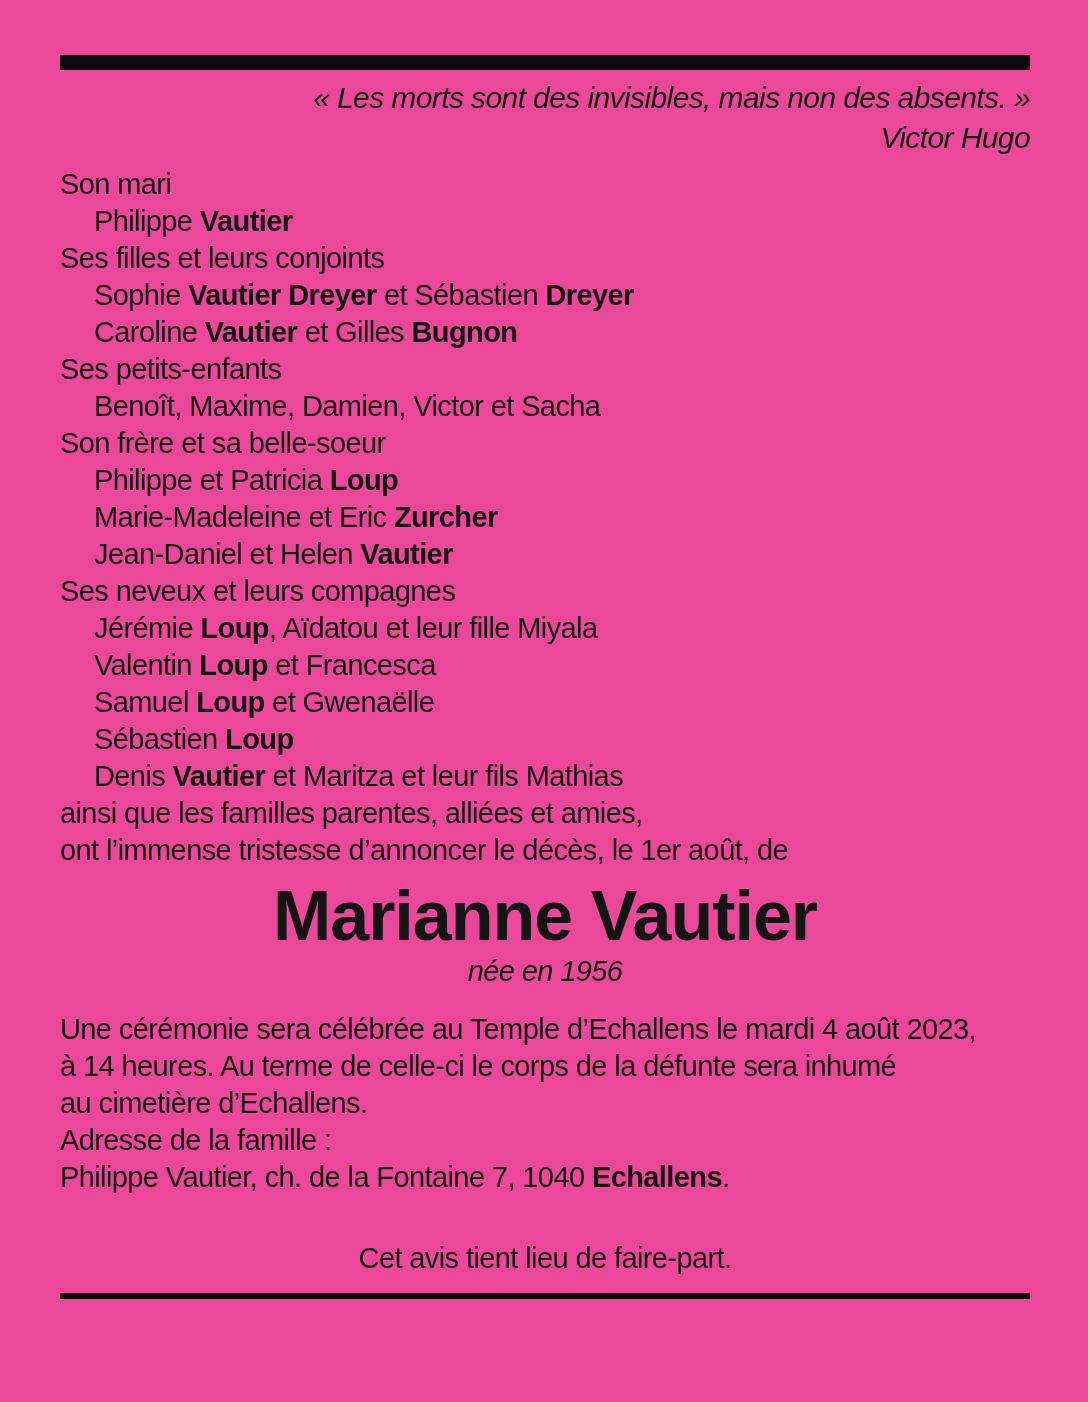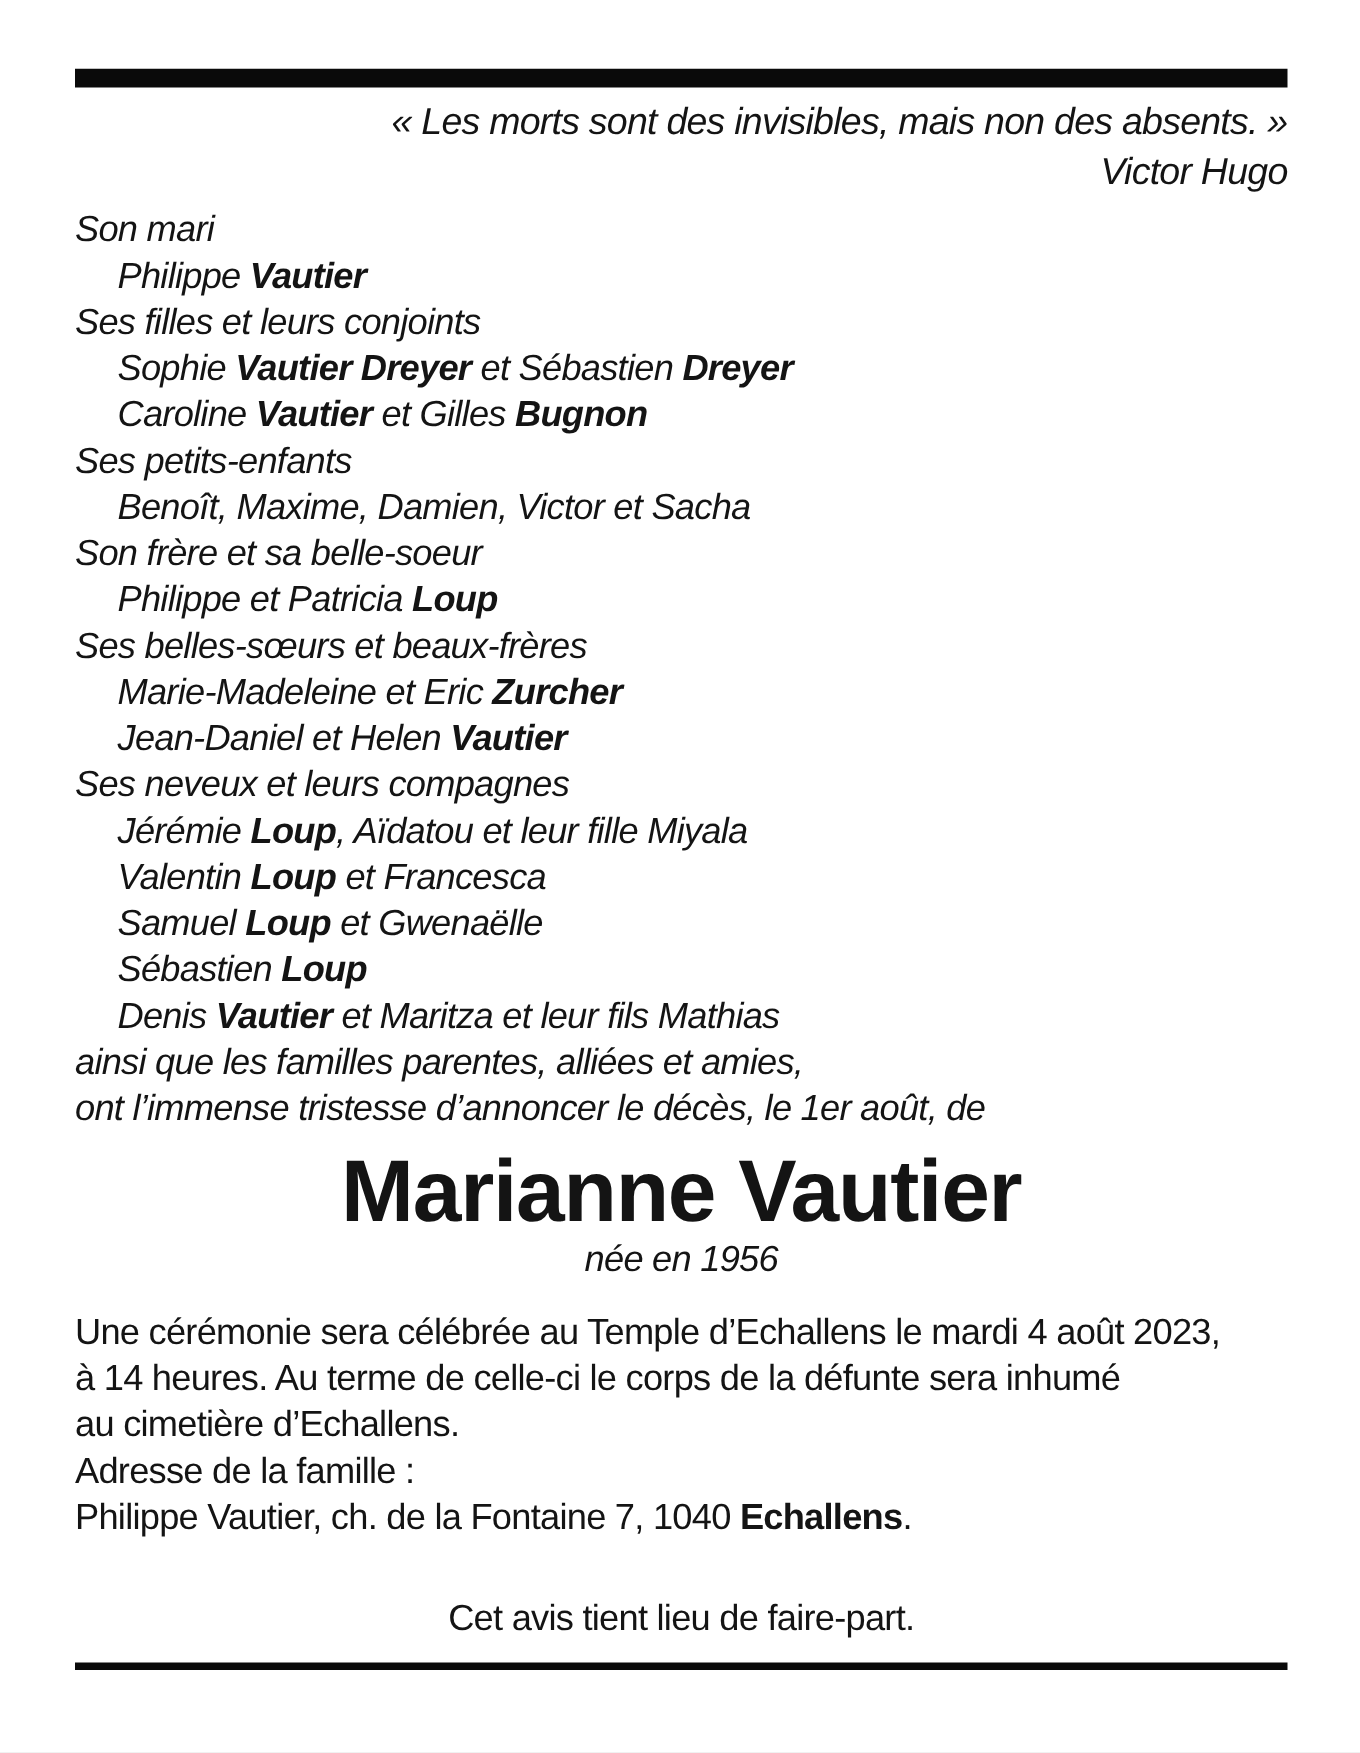--- a/index.html
+++ b/index.html
@@ -1,21 +1,21 @@
 <!DOCTYPE html>
 <html><head>
 <meta charset="utf-8">
 <style>
   html, body { margin: 0; padding: 0; background: #e8e8e8; }
   .page {
     position: relative;
     width: 1088px;
     height: 1402px;
     margin: 0 auto;
-    background: #ffffff;
+    background: #ec4899;
     box-sizing: border-box;
     padding: 55px 58px 0 60px;
     font-family: "Liberation Sans", sans-serif;
     color: #141414;
     overflow: hidden;
   }
   .rule-top {
     height: 15px;
     background: #0a0a0a;
   }
@@ -27,21 +27,20 @@
   .quote-block {
     margin-top: 8px;
     text-align: right;
     font-style: italic;
     font-size: 30px;
     line-height: 40px;
     letter-spacing: -0.6px;
   }
   .family-block {
     margin-top: 8px;
-    font-style: italic;
   }
   .family-block .tline,
   .details-block .tline {
     font-size: 29px;
     line-height: 37px;
     letter-spacing: -0.6px;
     white-space: nowrap;
   }
   .tline.indent { padding-left: 34px; }
   .tline .b { font-weight: bold; }
@@ -87,21 +86,20 @@
   <div class="family-block">
       <div class="tline"><span>Son mari</span></div>
       <div class="tline indent"><span>Philippe </span><span class="b">Vautier</span></div>
       <div class="tline"><span>Ses filles et leurs conjoints</span></div>
       <div class="tline indent"><span>Sophie </span><span class="b">Vautier Dreyer</span><span> et Sébastien </span><span class="b">Dreyer</span></div>
       <div class="tline indent"><span>Caroline </span><span class="b">Vautier</span><span> et Gilles </span><span class="b">Bugnon</span></div>
       <div class="tline"><span>Ses petits-enfants</span></div>
       <div class="tline indent"><span>Benoît, Maxime, Damien, Victor et Sacha</span></div>
       <div class="tline"><span>Son frère et sa belle-soeur</span></div>
       <div class="tline indent"><span>Philippe et Patricia </span><span class="b">Loup</span></div>
-      <div class="tline"><span>Ses belles-sœurs et beaux-frères</span></div>
       <div class="tline indent"><span>Marie-Madeleine et Eric </span><span class="b">Zurcher</span></div>
       <div class="tline indent"><span>Jean-Daniel et Helen </span><span class="b">Vautier</span></div>
       <div class="tline"><span>Ses neveux et leurs compagnes</span></div>
       <div class="tline indent"><span>Jérémie </span><span class="b">Loup</span><span>, Aïdatou et leur fille Miyala</span></div>
       <div class="tline indent"><span>Valentin </span><span class="b">Loup</span><span> et Francesca</span></div>
       <div class="tline indent"><span>Samuel </span><span class="b">Loup</span><span> et Gwenaëlle</span></div>
       <div class="tline indent"><span>Sébastien </span><span class="b">Loup</span></div>
       <div class="tline indent"><span>Denis </span><span class="b">Vautier</span><span> et Maritza et leur fils Mathias</span></div>
       <div class="tline"><span>ainsi que les familles parentes, alliées et amies,</span></div>
       <div class="tline"><span>ont l’immense tristesse d’annoncer le décès, le 1er août, de</span></div>

